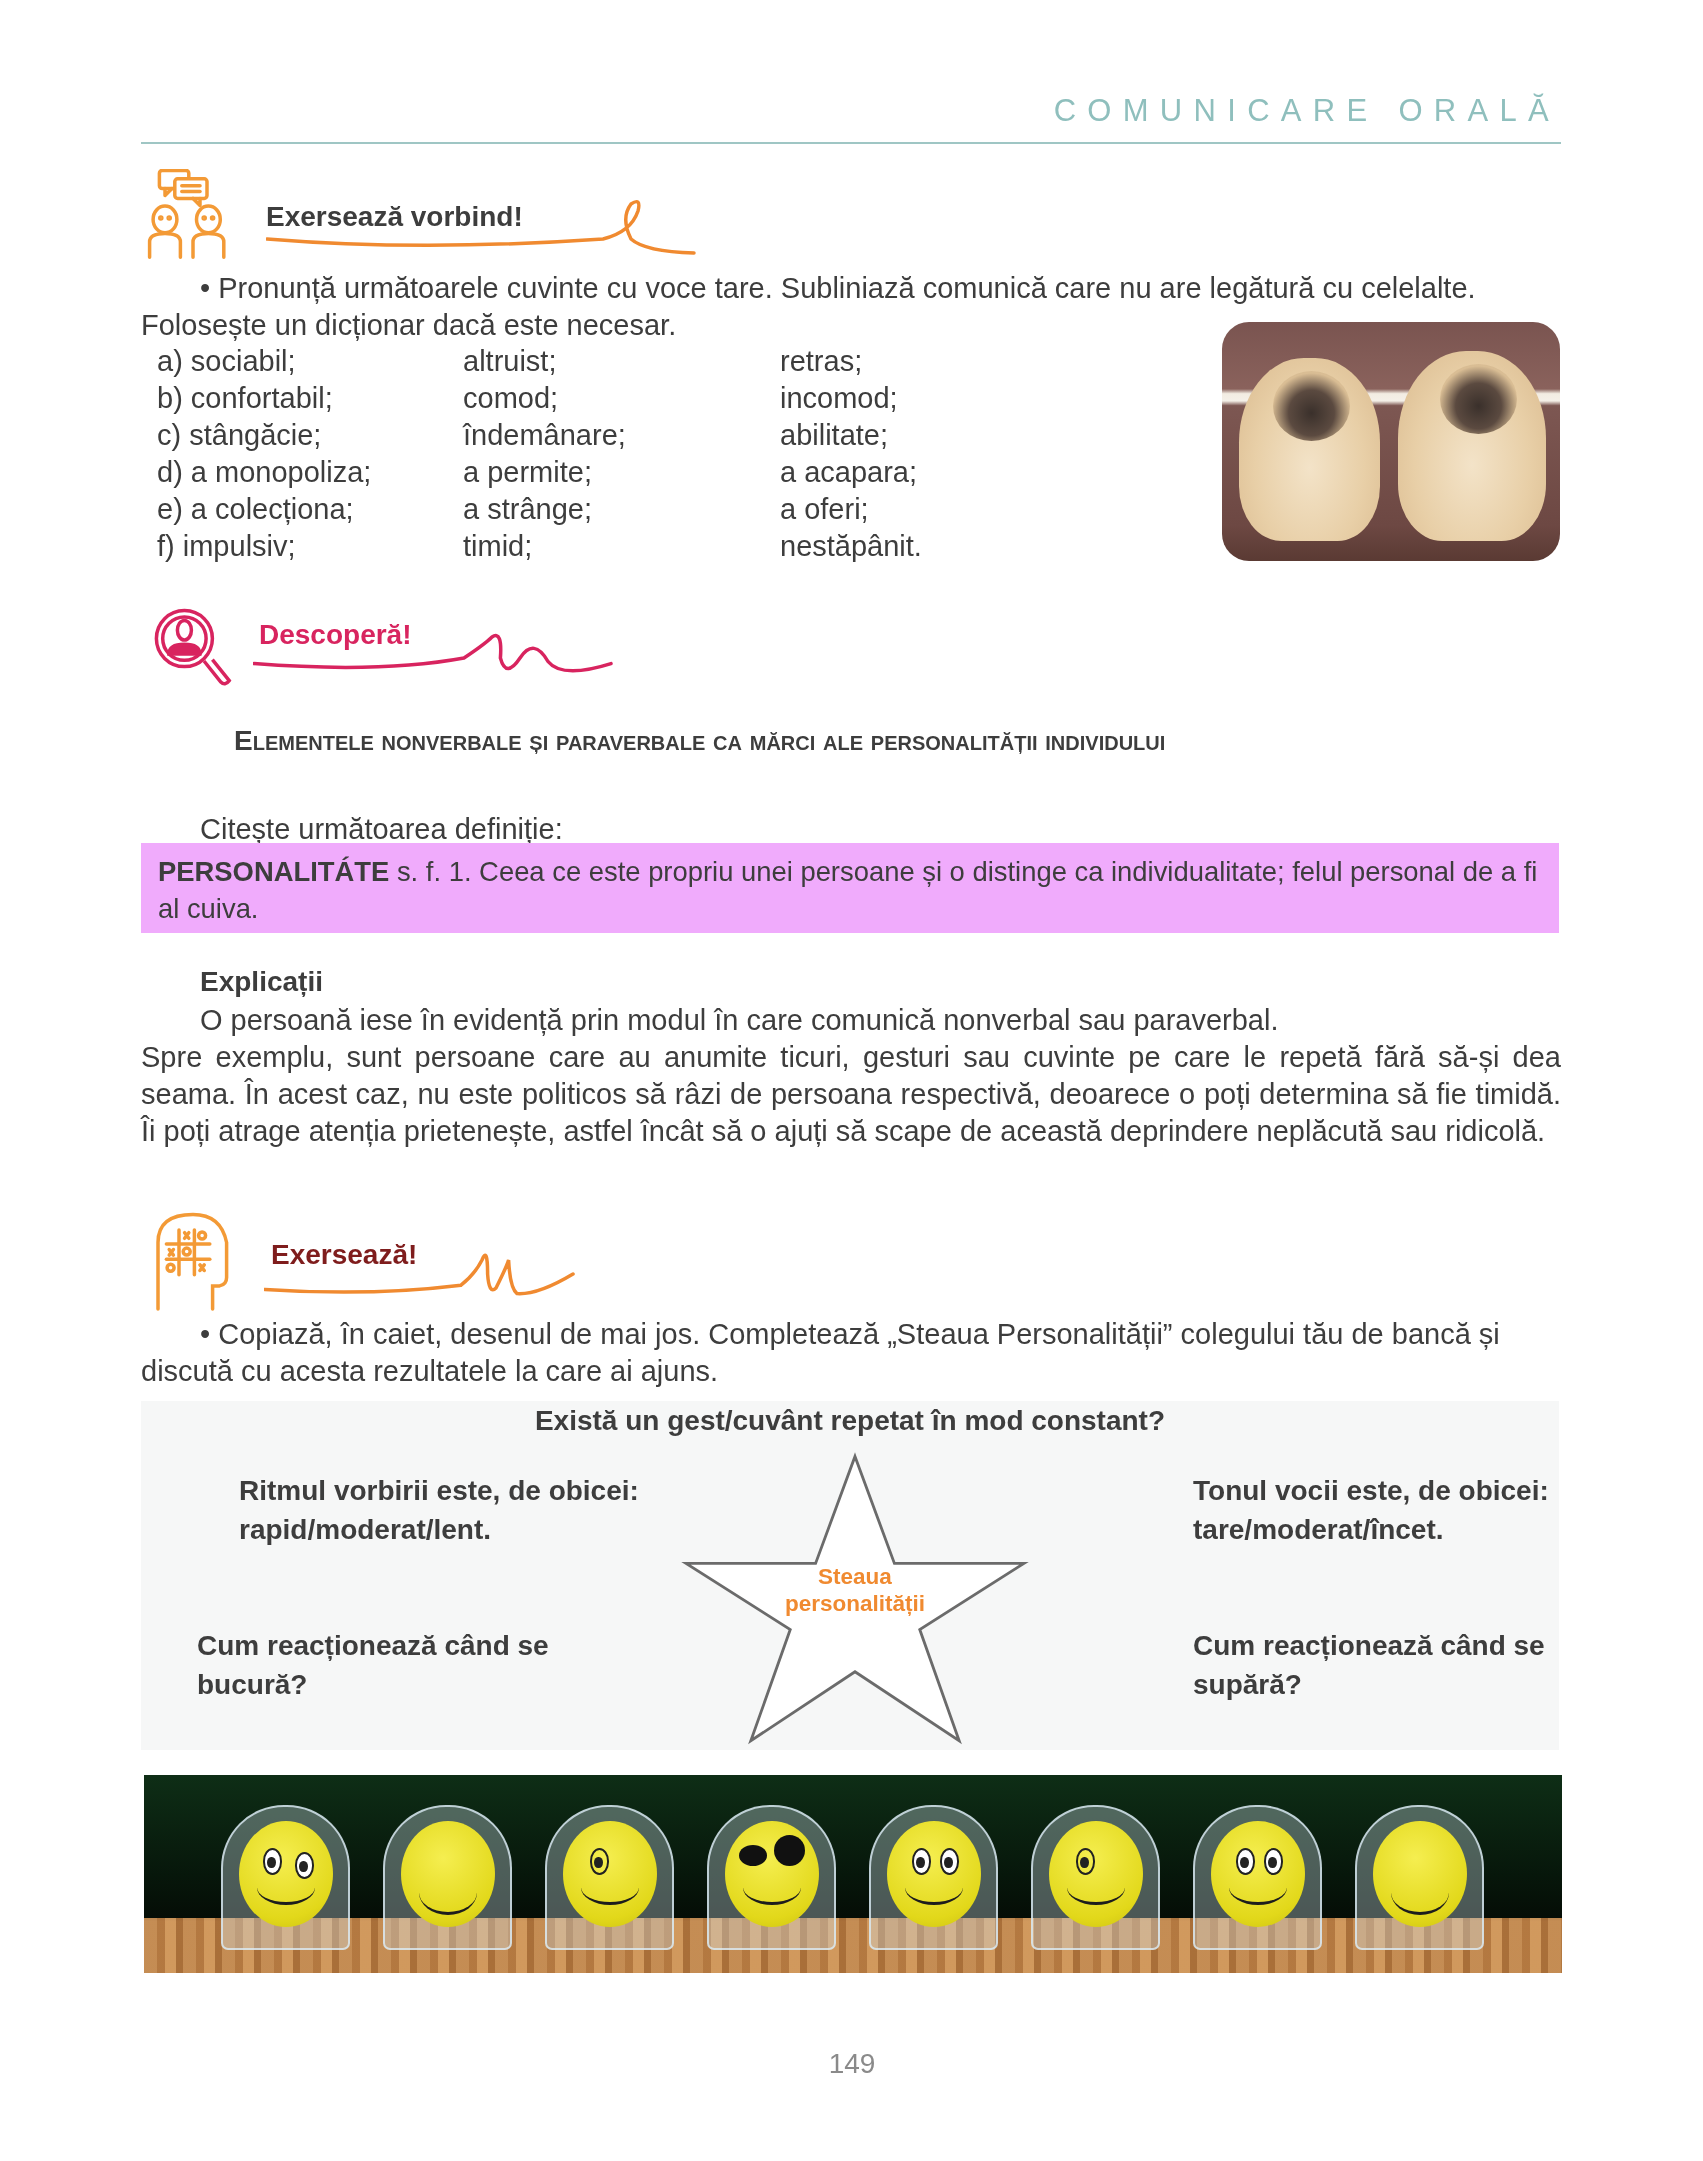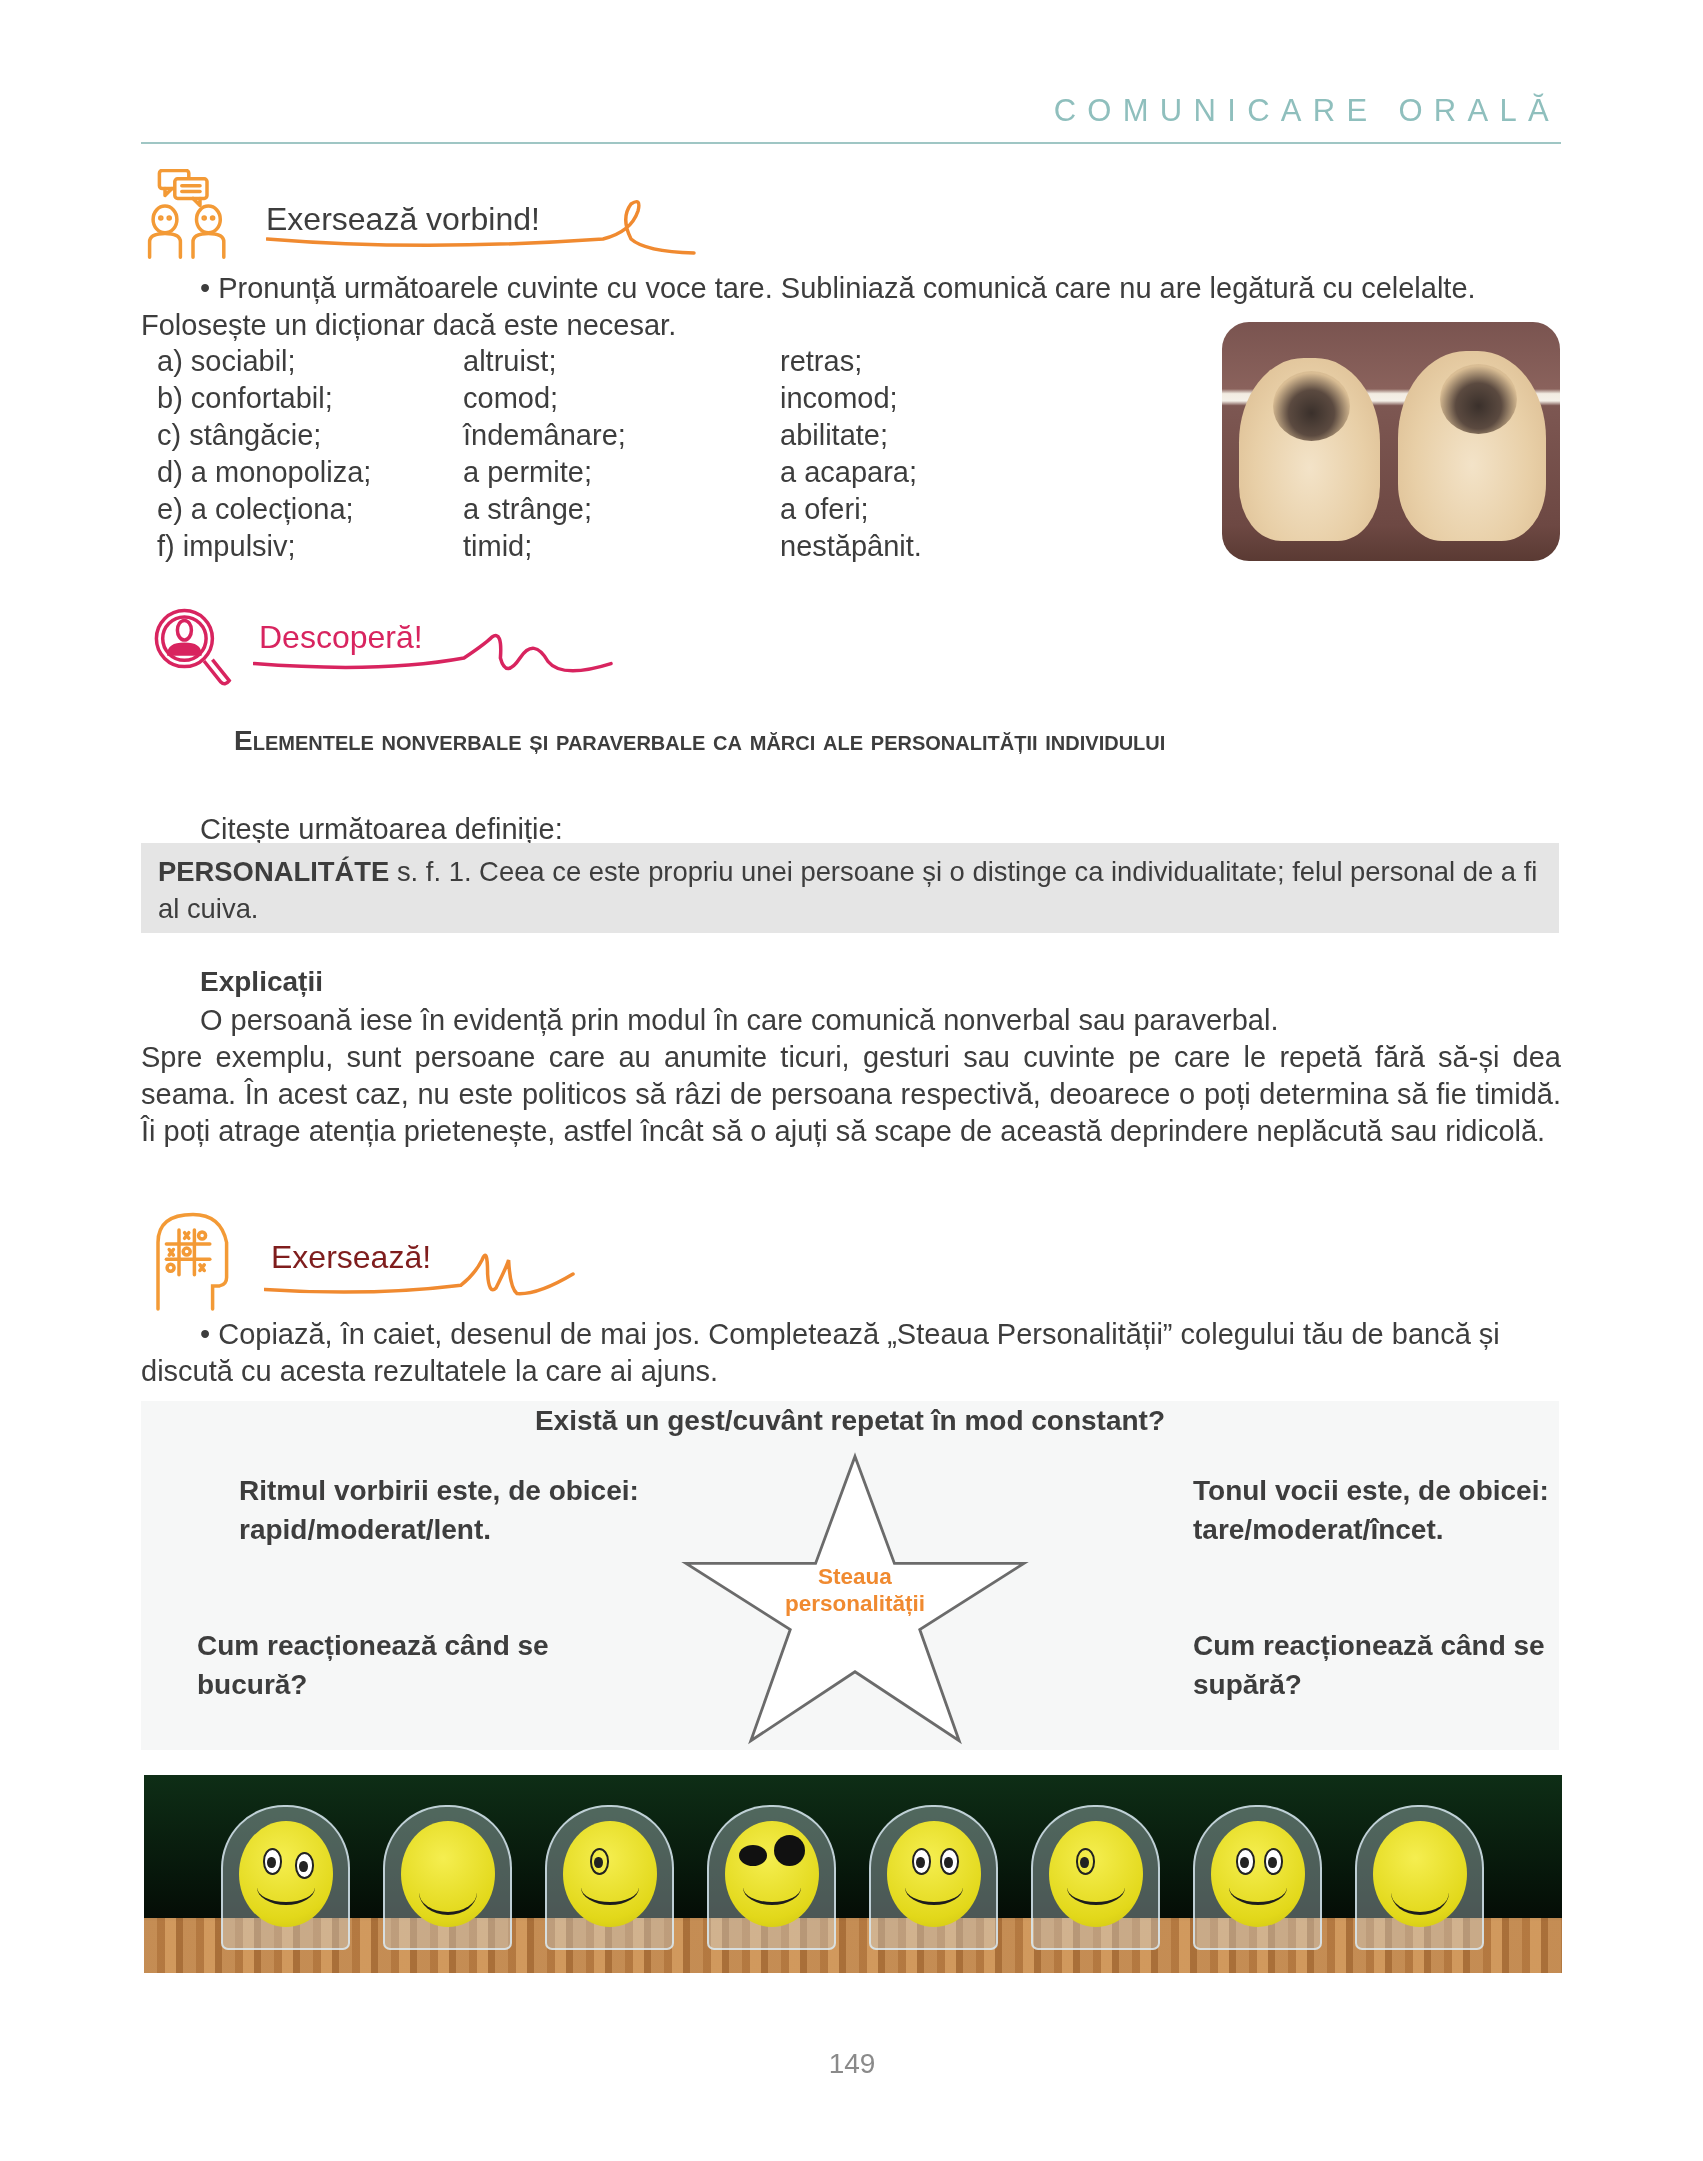--- a/index.html
+++ b/index.html
@@ -2,32 +2,32 @@
 <html style="font-size:11.3px"><head>
 <meta charset="utf-8">
 <style>
   html, body { margin: 0; padding: 0; background: #ffffff; }
   body { width: 1704px; height: 2161px; position: relative; overflow: hidden;
          font-family: "Liberation Sans", "DejaVu Sans", sans-serif; color: #3a3a3a; }
   .abs { position: absolute; }
   .header-title { right: 144px; top: 93px; font-size: 31px; letter-spacing: 11.3px; color: #8fbfbd; }
   .header-rule { left: 141px; top: 142px; width: 1420px; height: 2.1px; background: #9fc6c4; }
 
-  .sec-title { font-weight: normal; font-size: 32px; }
+  .sec-title { font-weight: bold; font-size: 28px; }
   .body-text { font-size: 29px; line-height: 37px; color: #3d3d3d; }
   .word-grid { display: grid; grid-template-columns: 306px 317px 282px; }
   .word-grid div { font-size: 29px; line-height: 37px; }
 
   .pug-photo { left: 1222px; top: 322px; width: 338px; height: 239px; border-radius: 27px; overflow: hidden;
                background: linear-gradient(180deg, #7a5450 0%, #8a625c 28%, #f2ece2 30%, #f5f0e8 33%, #7d5752 35%, #6d4843 85%, #5a3a33 100%); }
   .pug { position: absolute; bottom: 20px; border-radius: 46% 46% 30% 30%;
          background: radial-gradient(ellipse at 50% 60%, #f3e3c8 0%, #e8cfa7 55%, #d9b98d 100%); }
   .pug-face { position: absolute; border-radius: 50%; background: radial-gradient(circle at 50% 60%, #3a302b 0%, #5b4a40 40%, #d9bd94 70%); }
 
-  .def-box { left: 141px; top: 843px; width: 1418px; height: 90px; background: #e5e5e5; }
+  .def-box { left: 141px; top: 843px; width: 1418px; height: 90px; background: #f0abfc; }
   .def-box .txt { position: absolute; left: 17px; top: 10px; right: 14px; font-size: 27.4px; line-height: 37px; color: #3d3d3d; }
 
   .star-panel { left: 141px; top: 1401px; width: 1418px; height: 349px; background: #f6f7f7; }
   .star-q { font-family: "Liberation Sans Narrow", "Liberation Sans", sans-serif; font-weight: bold; font-size: 28px; line-height: 39px; color: #3d3d3d; }
 
   .smiley-photo { left: 144px; top: 1775px; width: 1418px; height: 198px; overflow: hidden;
                   background: linear-gradient(180deg, #0e2e16 0%, #07170b 50%, #050d06 72%, #c08a52 74%, #b98148 100%); }
   .cork { position: absolute; left: 0; right: 0; bottom: 0; height: 55px;
           background: repeating-linear-gradient(90deg, #c58d54 0 12.7px, #b37840 12.7px 21px, #d29a5e 21px 32px, #a86e38 32px 39px); opacity: .95; }
   .smiley-holder { position: absolute; top: 30px; width: 125px; height: 141px; border-radius: 63px 63px 7px 7px;

